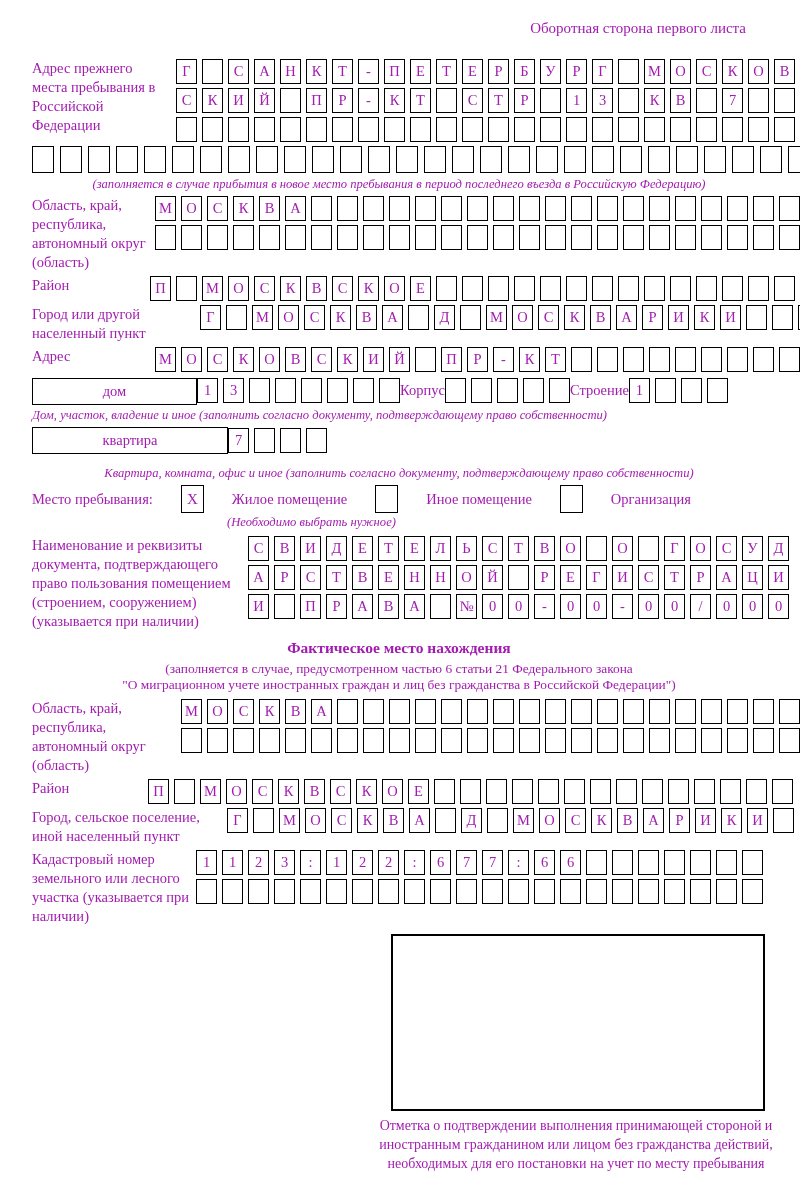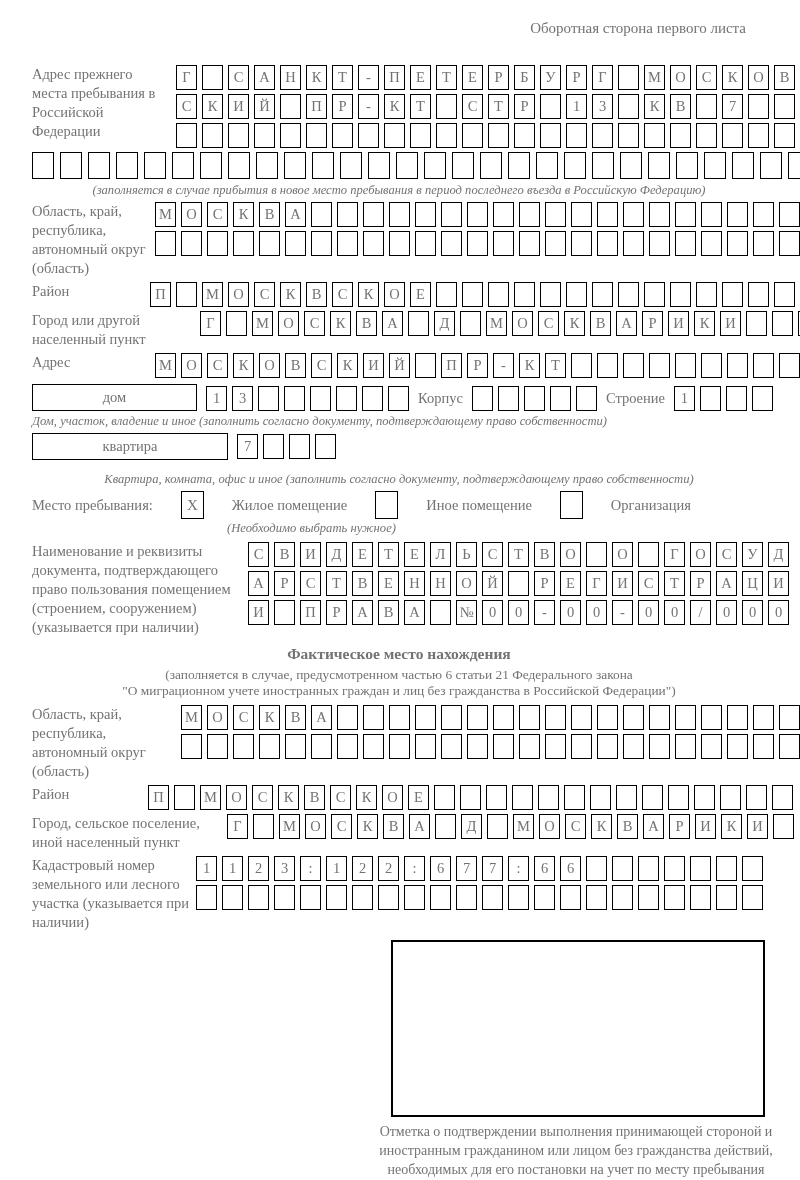--- a/index.html
+++ b/index.html
@@ -1,18 +1,18 @@
 <!DOCTYPE html>
 <html><head>
 <meta charset="utf-8">
 <style>
   html,body{margin:0;padding:0;background:#fff;}
   .page{
     width:800px;height:1180px;position:relative;overflow:hidden;
-    background:#fff;color:#737373;
+    background:#fff;color:#a21caf;
     font-family:"Liberation Serif","DejaVu Serif",serif;
     box-sizing:border-box;padding:20px 34px 0 32px;
   }
   .hdr{ text-align:right; font-size:15px; padding-right:20px; }
   .frow{ display:flex; align-items:flex-start; }
   .flabel{ flex:none; font-size:14.5px; line-height:19px; padding-right:6px; box-sizing:border-box; }
   .cellscol{ display:flex; flex-direction:column; gap:4px; }
   .cells{ display:flex; gap:5px; }
   .cell{
     flex:none; width:19px; height:23px; border:1.6px solid #000;
@@ -30,21 +30,21 @@
   .inline-lbl{ font-size:14.5px; line-height:25px; flex:none; }
   .chk{
     flex:none; width:21px; height:26px; border:1.6px solid #000;
     display:flex; align-items:center; justify-content:center; font-size:15px; background:#fff;
   }
   .stamp-box{ border:2px solid #000; width:370px; height:173px; margin-left:359px; background:#fff; }
   .stamp-note{ width:452px; margin-left:318px; text-align:center; font-size:14px; line-height:19px; margin-top:5px; }
   
   .w144{width:144px}.w123{width:123px}.w118{width:118px}.w168{width:168px}
   .w216{width:216px}.w149{width:149px}.w116{width:116px}.w195{width:195px}.w164{width:164px}
-  .mt4{margin-top:4px}.mt6{margin-top:6px}.mt8{margin-top:8px}.mt10{margin-top:28px}
+  .mt4{margin-top:4px}.mt6{margin-top:6px}.mt8{margin-top:8px}.mt10{margin-top:22px}
   .centernote{ font-size:13.4px; text-align:center; }
 </style>
 </head>
 <body>
 
 <div class="page">
 
   <div class="hdr">Оборотная сторона первого листа</div>
 
   <div class="frow mt10">
@@ -308,21 +308,21 @@
         <span class="cell"></span>
         <span class="cell"></span>
         <span class="cell"></span>
         <span class="cell"></span>
         <span class="cell"></span>
         <span class="cell"></span>
         <span class="cell"></span>
       </div>
   </div>
 
-  <div class="frow mt6" style="align-items:flex-end;gap:9px;">
+  <div class="frow mt6" style="align-items:flex-start;">
     <div class="wordbox" style="width:163px">дом</div>
     <div class="cells">
         <span class="cell">1</span>
         <span class="cell">3</span>
         <span class="cell"></span>
         <span class="cell"></span>
         <span class="cell"></span>
         <span class="cell"></span>
         <span class="cell"></span>
         <span class="cell"></span>
@@ -338,21 +338,21 @@
     <div class="inline-lbl">Строение</div>
     <div class="cells">
         <span class="cell">1</span>
         <span class="cell"></span>
         <span class="cell"></span>
         <span class="cell"></span>
       </div>
   </div>
   <div class="note" style="text-align:left;margin-top:3px">Дом, участок, владение и иное (заполнить согласно документу, подтверждающему право собственности)</div>
 
-  <div class="frow mt4" style="align-items:center;gap:9px;">
+  <div class="frow mt4" style="align-items:center;">
     <div class="wordbox" style="width:194px">квартира</div>
     <div class="cells">
         <span class="cell">7</span>
         <span class="cell"></span>
         <span class="cell"></span>
         <span class="cell"></span>
       </div>
   </div>
   <div class="note" style="text-align:center;margin-top:12px">Квартира, комната, офис и иное (заполнить согласно документу, подтверждающему право собственности)</div>
 

